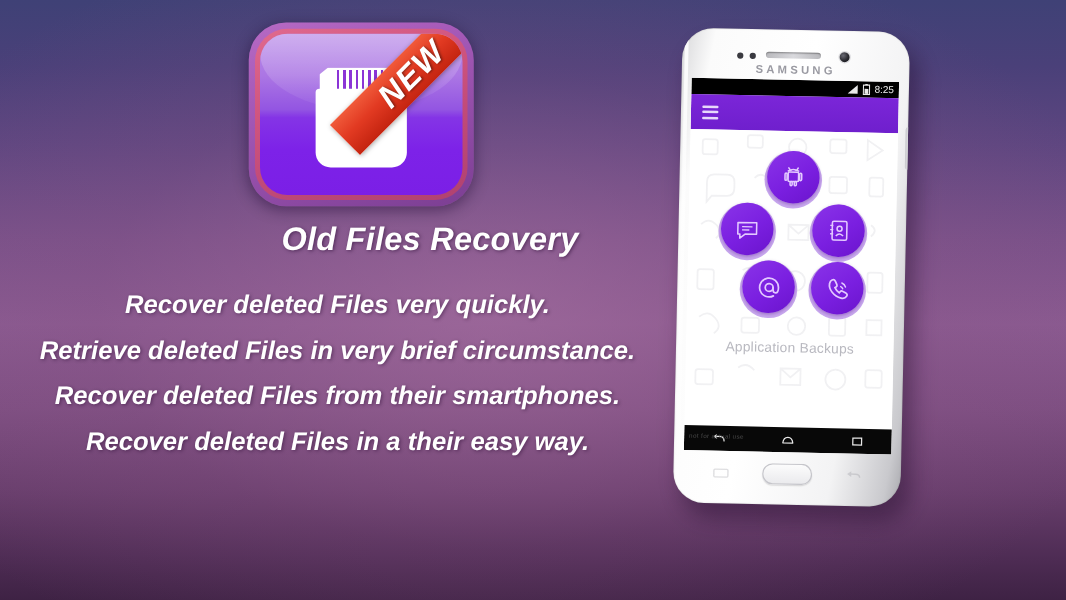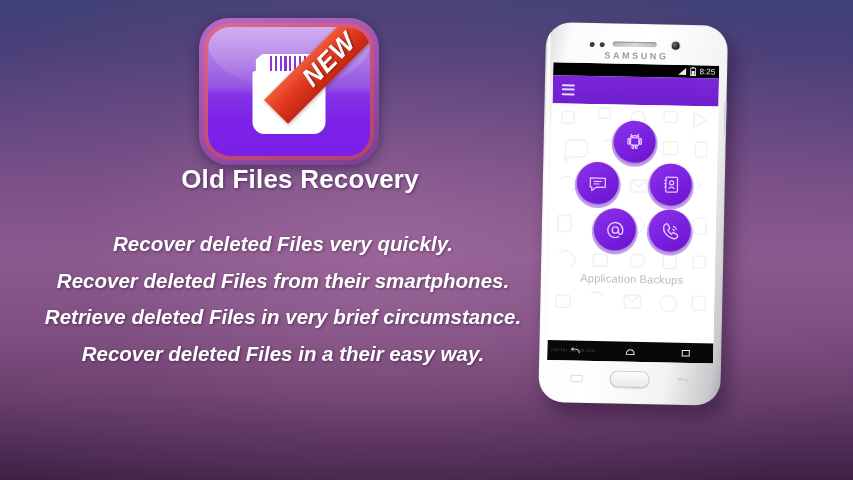--- a/index.html
+++ b/index.html
@@ -111,34 +111,35 @@
     position: absolute;
     left: 9px; top: 9px; right: 9px; bottom: 9px;
     border-radius: 22px;
     overflow: hidden;
     pointer-events: none;
   }
 
   
   #app-title {
     position: absolute;
-    left: 0; top: 164px;
+    left: 0; top: 176px;
     width: 600px;
     text-align: center;
     color: #ffffff;
     font-size: 26px;
     font-weight: bold;
+    font-style: italic;
     letter-spacing: 0.2px;
     text-shadow: 1px 1px 3px rgba(30,0,40,0.5);
+    padding-left: 44px;
   }
   #features {
     position: absolute;
     left: 0; top: 232px;
     width: 540px;
-    margin-left: 13px;
   }
   .feature-line {
     color: #ffffff;
     font-size: 20.5px;
     font-weight: bold;
     font-style: italic;
     text-align: center;
     margin: 0 0 12.5px 0;
     text-shadow: 1px 1px 3px rgba(30,0,40,0.45);
     white-space: nowrap;
@@ -331,22 +332,22 @@
       <div class="new-ribbon">
         <span>NEW</span>
       </div>
     </div>
   </div>
 
   <div id="app-title">Old Files Recovery</div>
 
   <div id="features">
     <p class="feature-line">Recover deleted Files very quickly.</p>
+    <p class="feature-line">Retrieve deleted Files in very brief circumstance.</p>
     <p class="feature-line">Recover deleted Files from their smartphones.</p>
-    <p class="feature-line">Retrieve deleted Files in very brief circumstance.</p>
     <p class="feature-line">Recover deleted Files in a their easy way.</p>
   </div>
 
   <div id="phone">
     <div class="phone-shadow"></div>
     <div class="phone-body">
       <div class="phone-edge-hi"></div>
       <div class="power-button"></div>
       <div class="earpiece"></div>
       <div class="sensor-a"></div>

